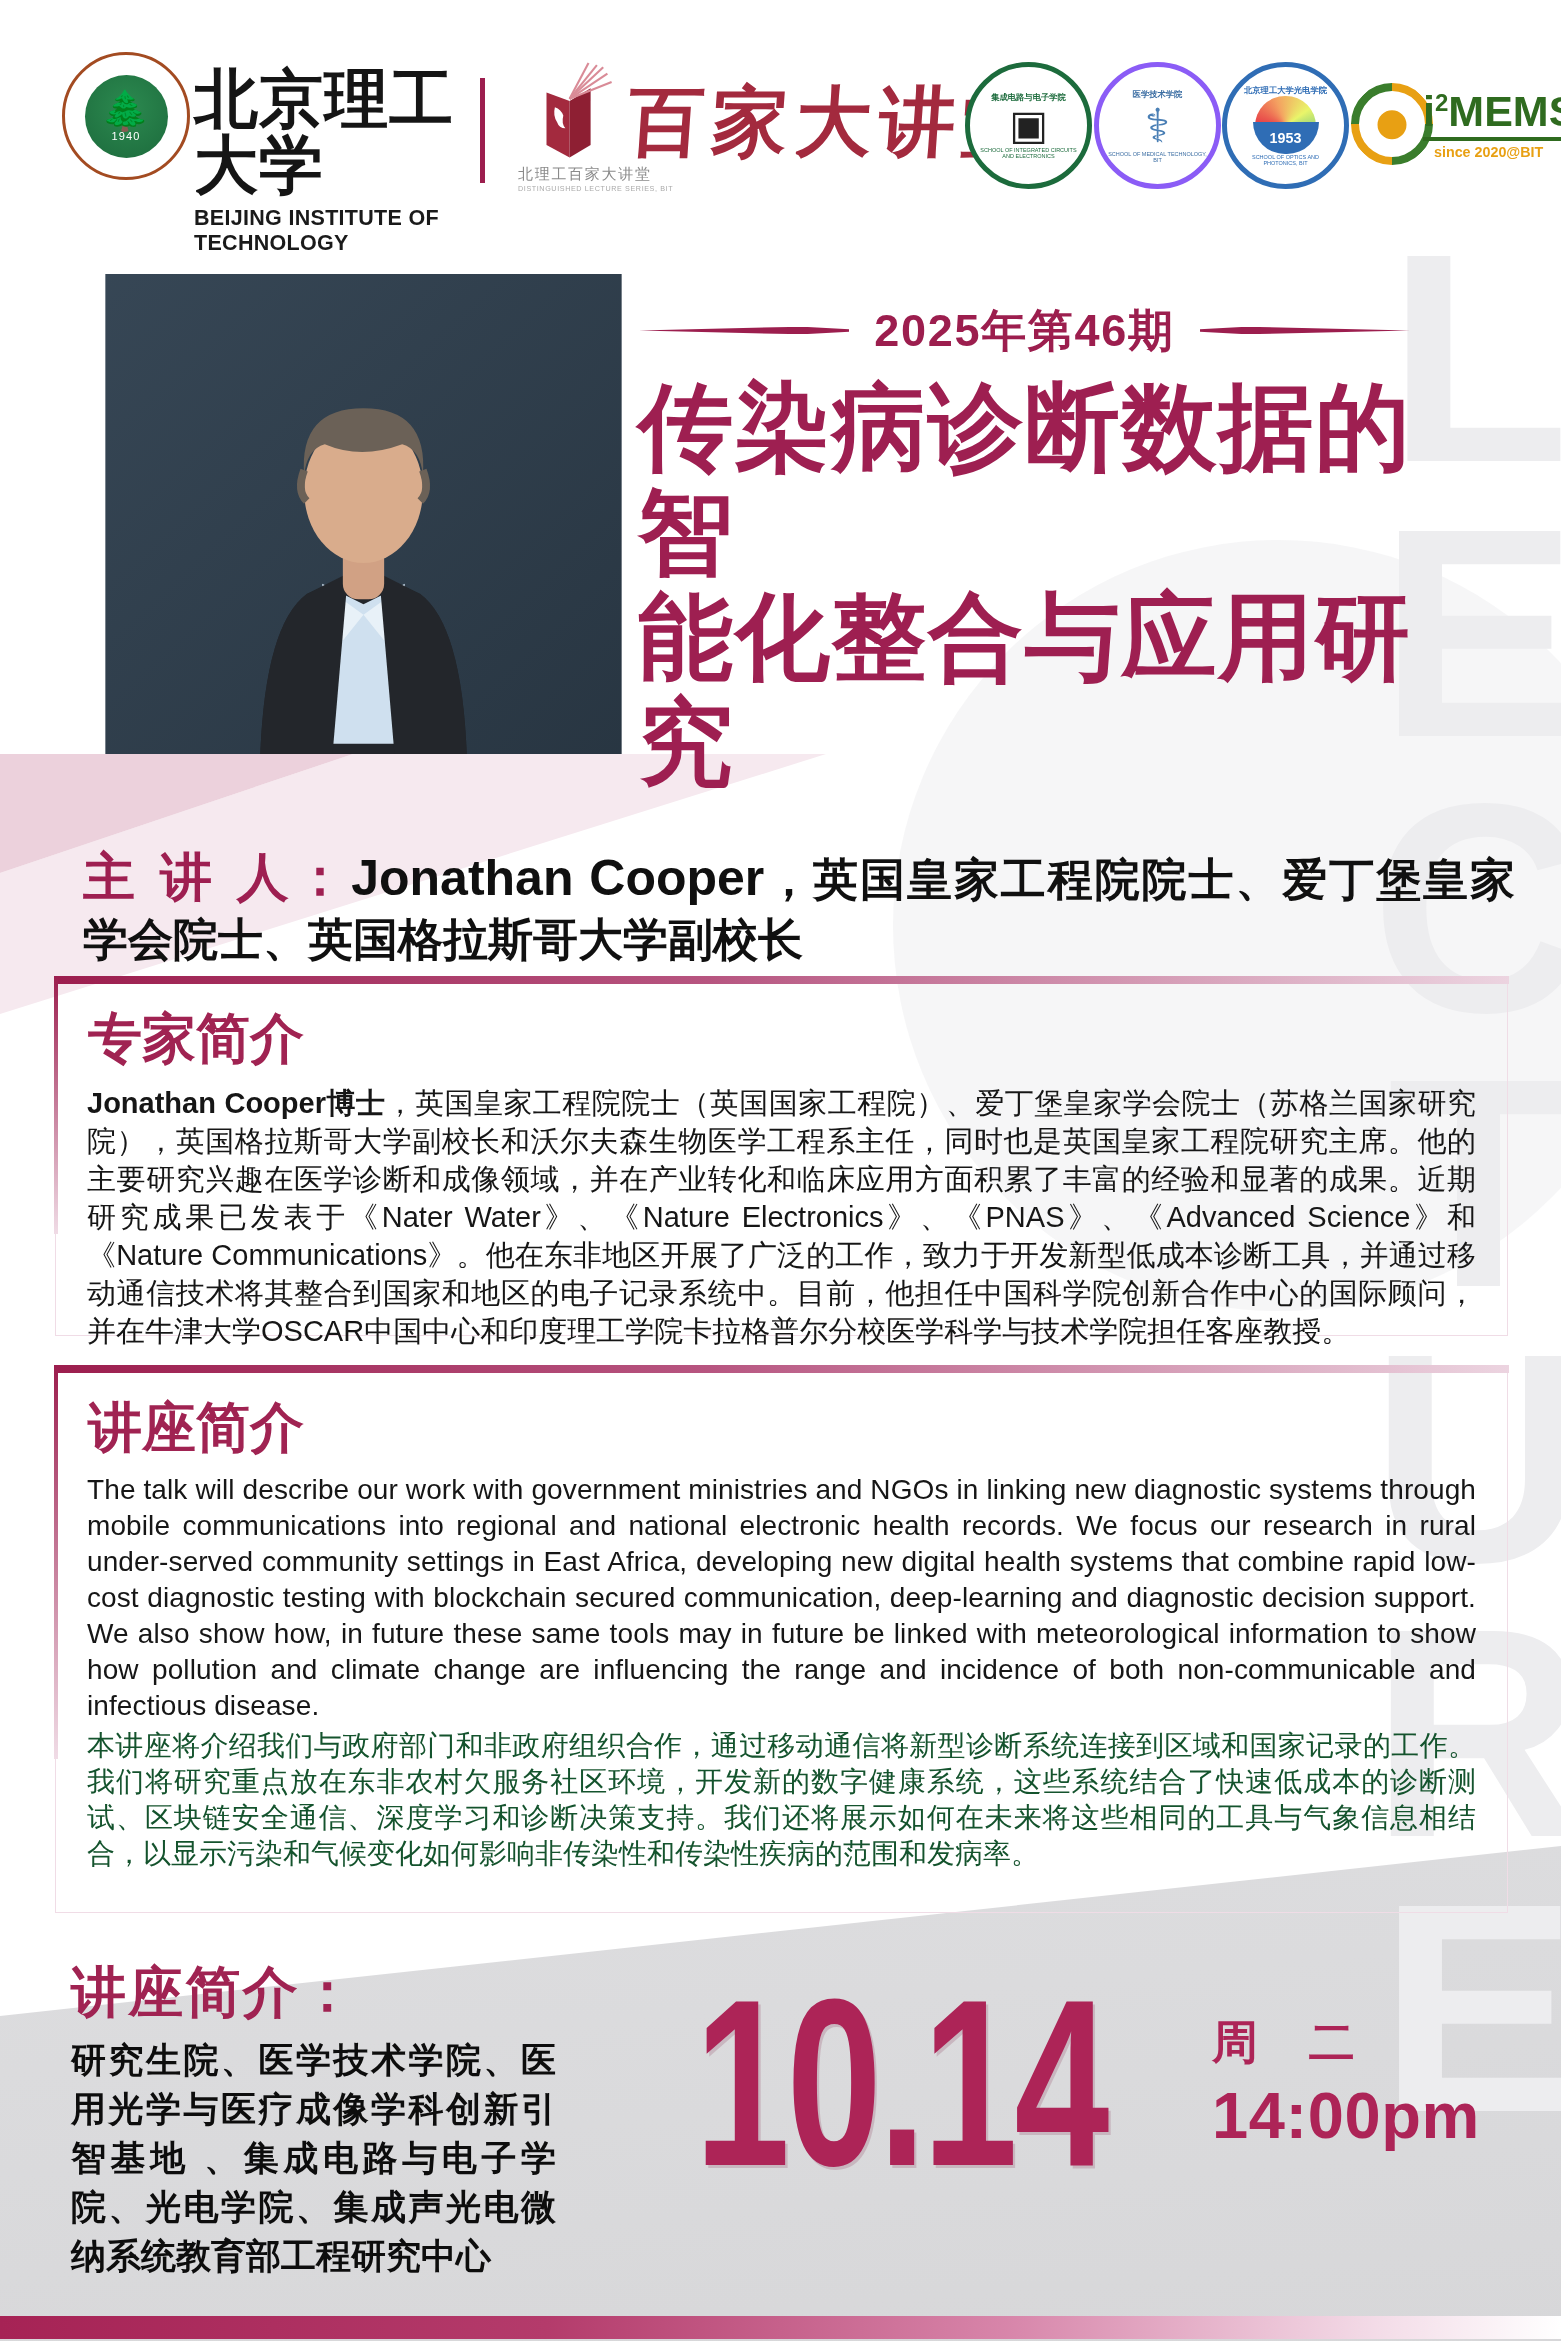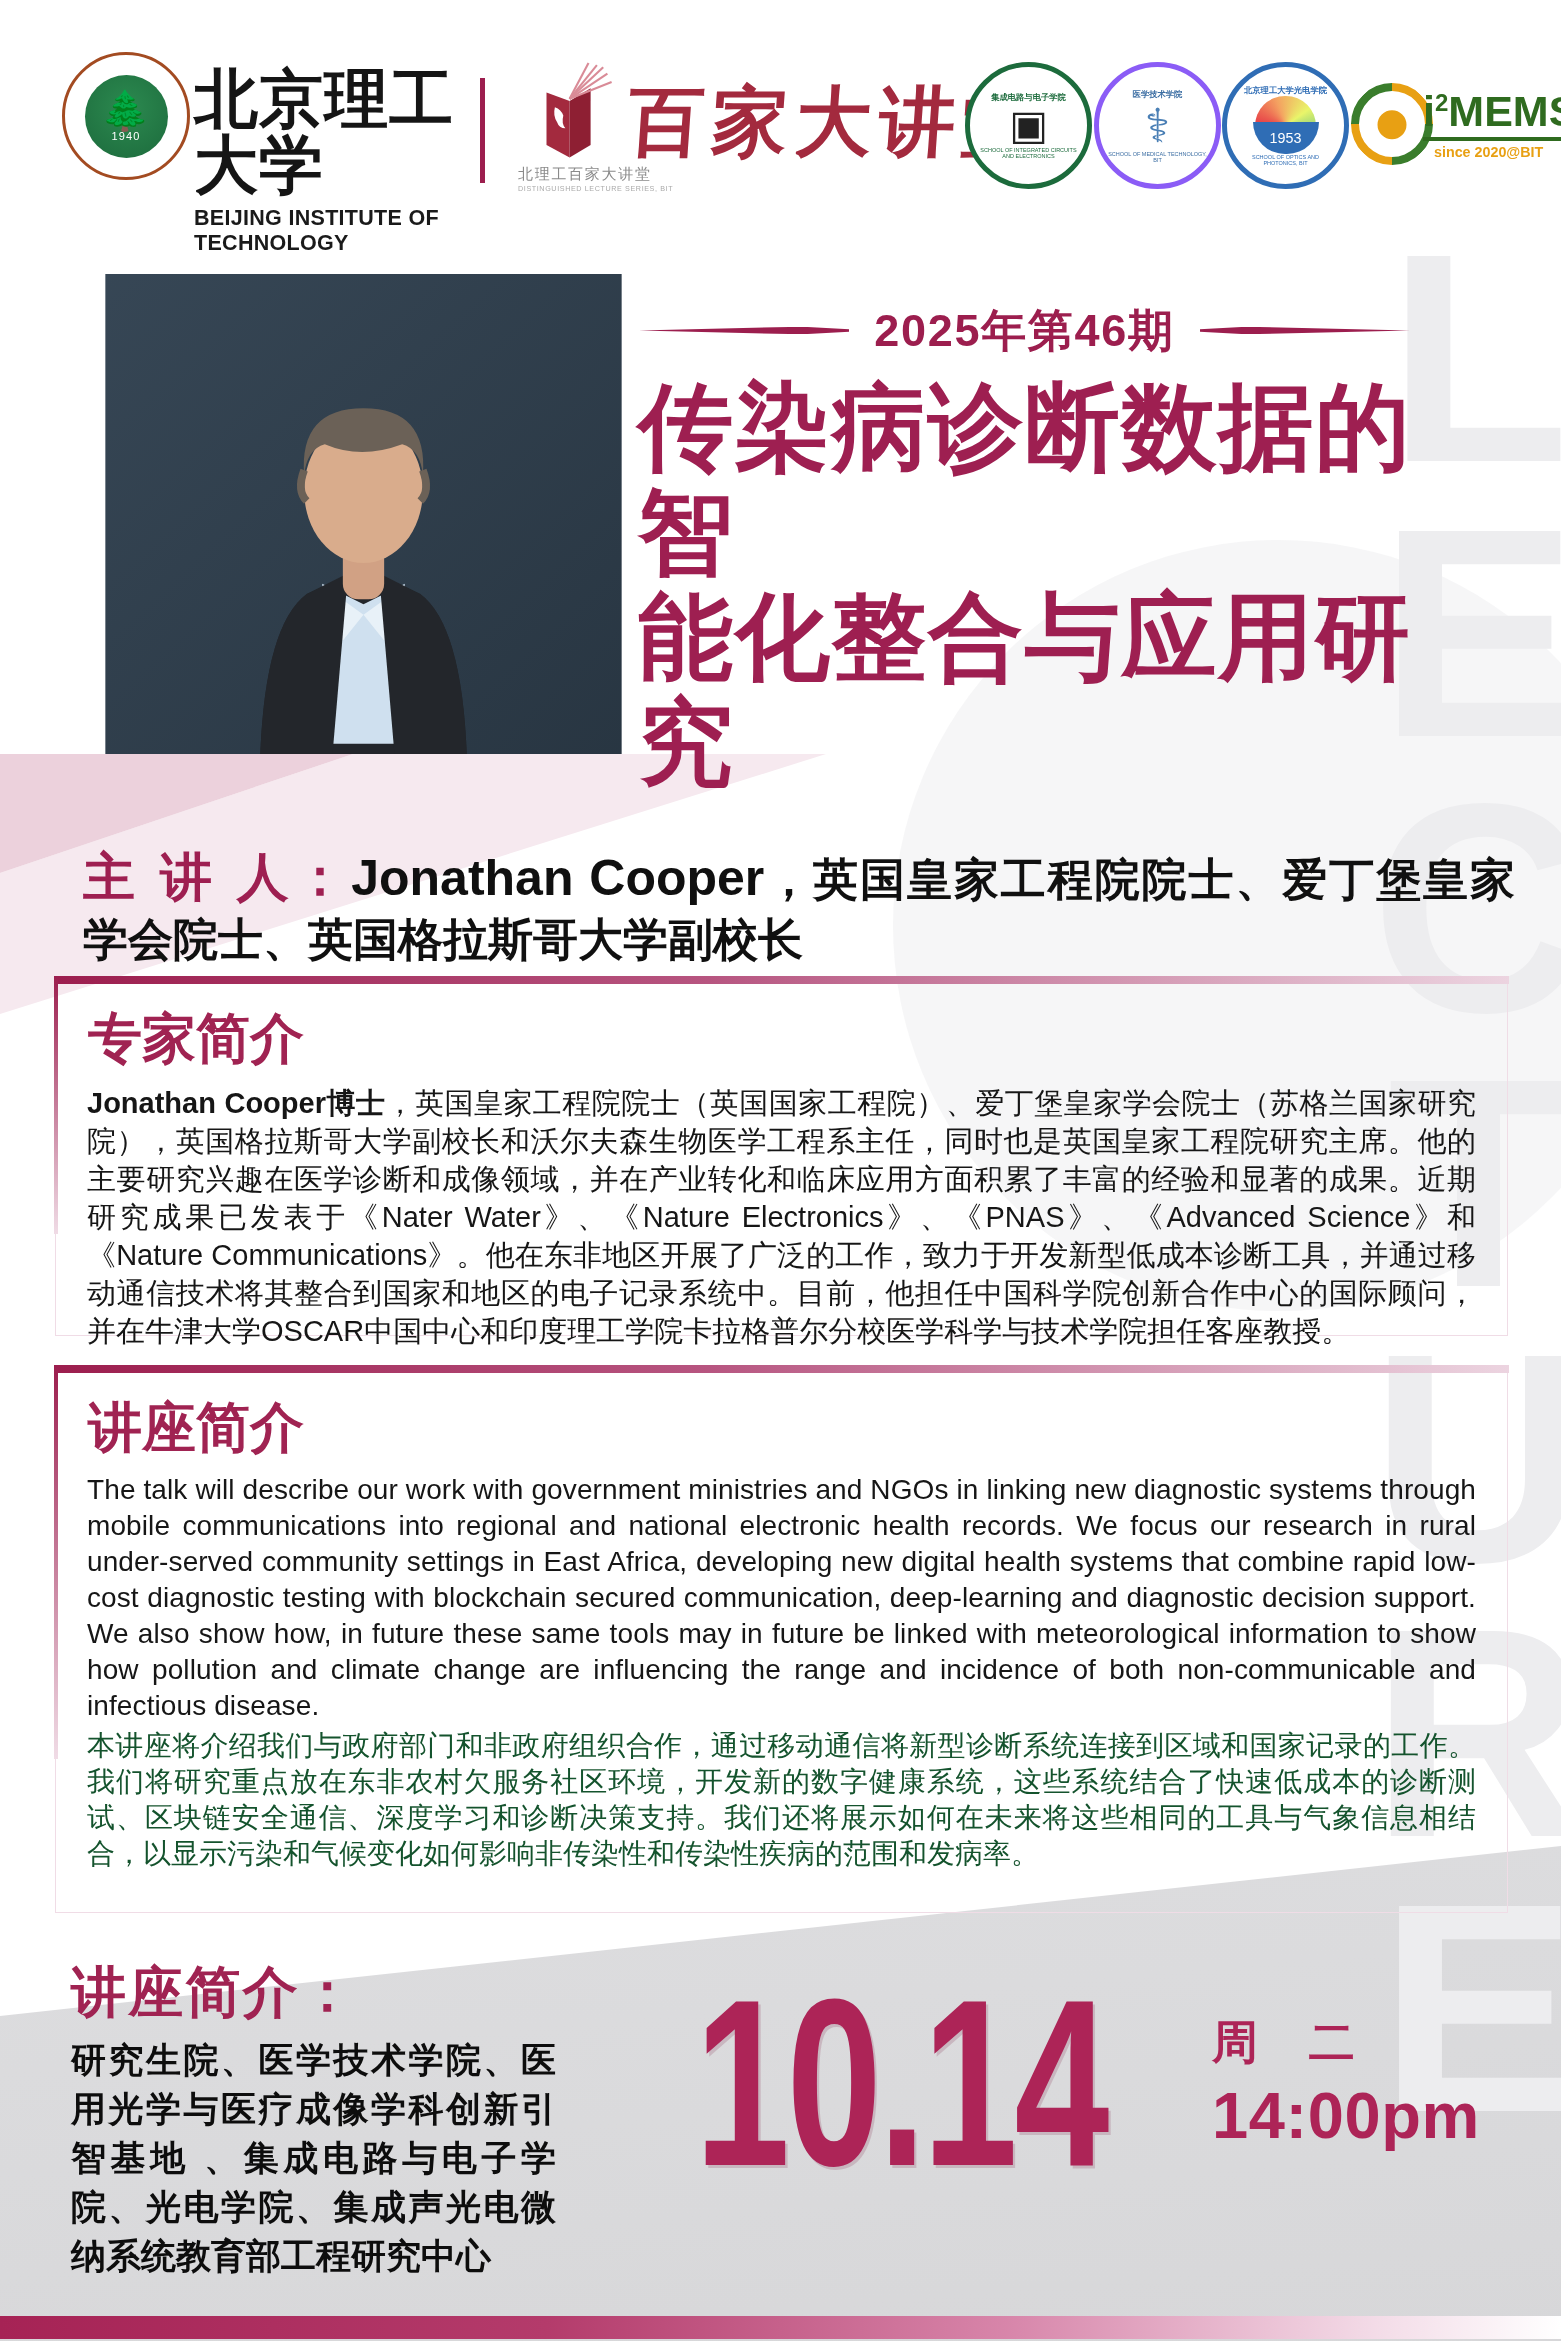--- a/index.html
+++ b/index.html
@@ -44,21 +44,21 @@
   .p-seal .ring-top{font-size:8.3px;font-weight:700;width:94px;}
   .p-seal .ring-bot{font-size:5.5px;width:99px;}
   .seal-ic{position:absolute;left:965px;border:5px solid #1c6b3c;color:#1c6b3c;}
   .seal-ic .glyph{font-size:41px;line-height:44px;color:#222;}
   .seal-med{position:absolute;left:1094px;border:5px solid #8b5cf6;color:#3c6ea3;}
   .seal-med .glyph{font-size:47px;line-height:51px;color:#4a7fb5;}
   .seal-opt{position:absolute;left:1222px;border:5px solid #2f6db5;color:#2f6db5;}
   .seal-opt .rainbow{width:61px;height:30px;border-radius:61px 61px 0 0;
       background:conic-gradient(from 270deg at 50% 100%,#e63946,#f4a261,#e9f56a,#52b788,#4cc9f0,#3a86ff);}
   .seal-opt .blob{margin-top:-4.4px;width:66px;height:32px;border-radius:0 0 66px 66px;background:#2f6db5;
-      color:#fff;font-size:14.3px;font-weight:400;display:flex;align-items:center;justify-content:center;}
+      color:#fff;font-size:14.3px;font-weight:700;display:flex;align-items:center;justify-content:center;}
   .imems{position:absolute;left:1351px;top:77px;width:204px;}
   .imems .mark{position:absolute;left:0;top:5.5px;width:66px;height:66px;border-radius:50%;
       border:8.8px solid;border-color:#e8a013 #3a7d2c #e8a013 #3a7d2c;transform:rotate(45deg);
       display:flex;align-items:center;justify-content:center;}
   .imems .dot{width:29px;height:29px;border-radius:50%;background:#e8a013;}
   .imems .txt{position:absolute;left:72px;top:10px;font-size:43px;font-weight:800;color:#2f6b1f;
       border-bottom:4.4px solid #2f6b1f;padding-bottom:1.1px;}
   .imems .txt sup{font-size:24px;}
   .imems .tag{position:absolute;left:83px;top:67px;font-size:14.3px;font-weight:700;color:#e8a013;}
   

